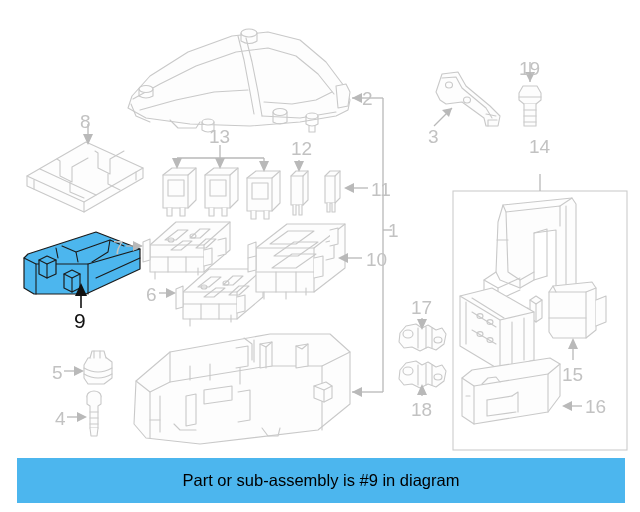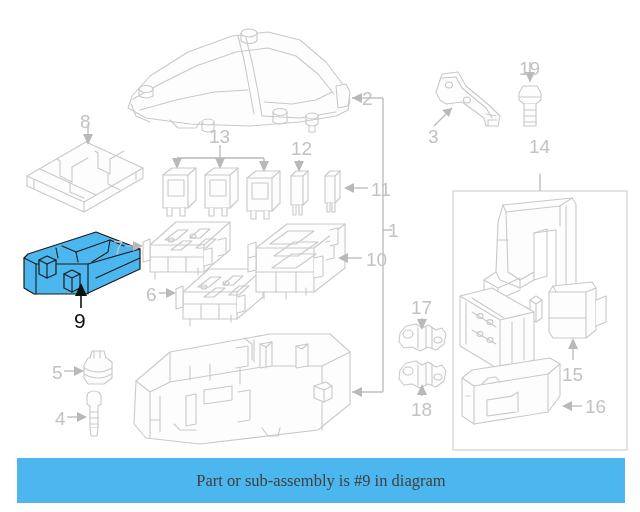--- a/index.html
+++ b/index.html
@@ -18,22 +18,22 @@
   .hlline{fill:none;stroke:#1b1b1b;stroke-width:1.1;stroke-linejoin:round;stroke-linecap:round;}
   .blacklead{fill:none;stroke:#111;stroke-width:1.6;}
   .blackhead{fill:#111;stroke:none;}
 
   text.lbl{font-family:"Liberation Sans",sans-serif;font-size:19px;fill:#c2c2c2;}
   text.lbl-dark{font-family:"Liberation Sans",sans-serif;font-size:21px;fill:#111;}
 
   #banner{position:absolute;left:17px;top:458px;width:608px;height:45px;
           background:#4CB6EE;display:flex;flex-direction:column;
           align-items:center;justify-content:center;}
-  #banner div{color:#404040;font-size:16.5px;line-height:19px;
-              font-family:Liberation Serif, serif;white-space:nowrap;}
+  #banner div{color:#000000;font-size:16.5px;line-height:19px;
+              font-family:Liberation Sans, sans-serif;white-space:nowrap;}
 </style>
 </head>
 <body>
 
 <div id="stage">
 
   <svg id="diagram" viewBox="0 0 640 512">
 
     <g>
       <path class="ln2" d="M128 108 L132 96 L150 76 L188 52 L232 36 L268 32 L300 40 L326 62

